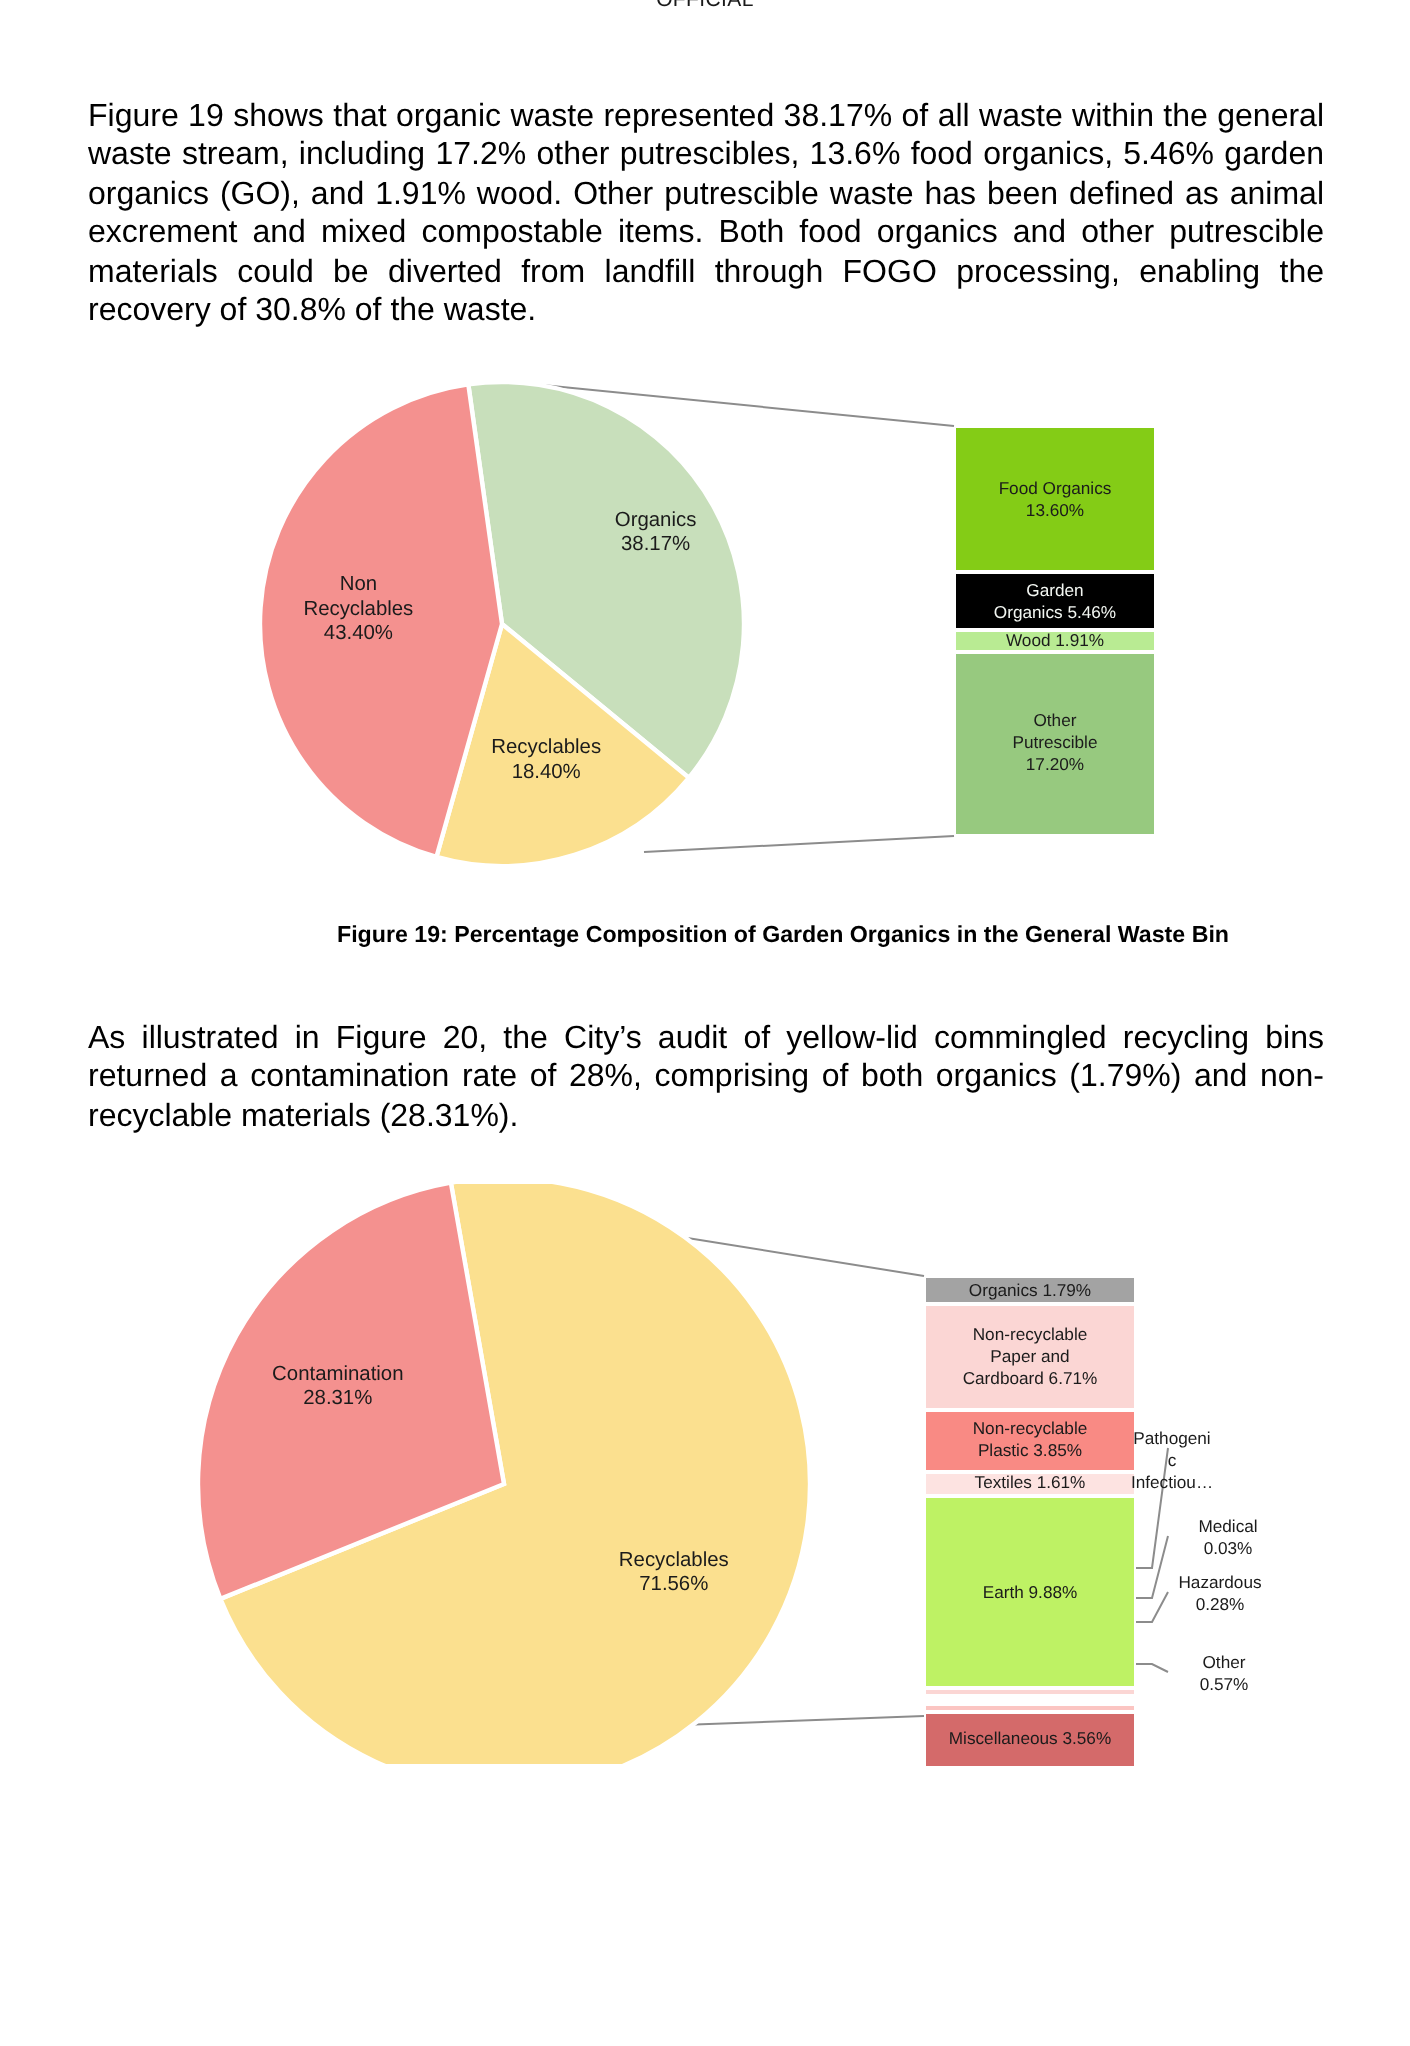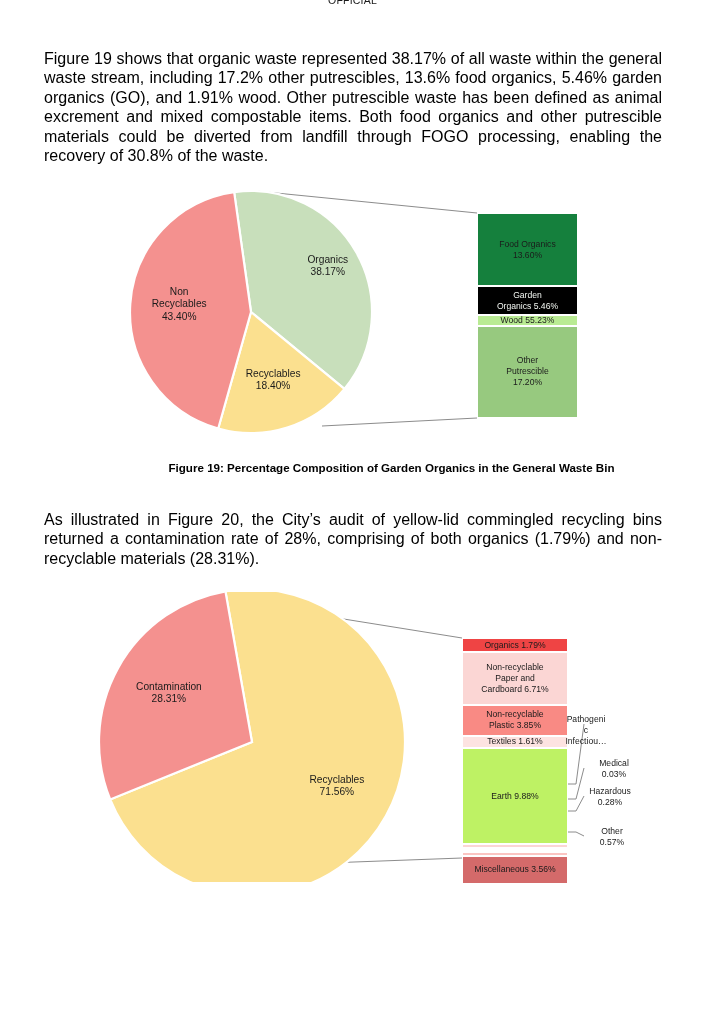--- a/index.html
+++ b/index.html
@@ -113,25 +113,25 @@
           <path d="M 251 144 L 344.4293616407764 220.88923450911074 A 121 121 0 0 1 218.23068549262635 260.47820408435575 Z" fill="#fbe08f" stroke="#ffffff" stroke-width="2.2"></path>
           <path d="M 251 144 L 218.23068549262635 260.47820408435575 A 121 121 0 0 1 234.16005478383215 24.17756368226999 Z" fill="#f4918f" stroke="#ffffff" stroke-width="2.2"></path>
         </g>
       <g id="f1-labels">
           <text x="327.8" y="95.0" text-anchor="middle" font-family="&quot;Liberation Sans&quot;, sans-serif" font-size="10.2" fill="#1b1b1b"><tspan x="327.8" dy="0">Organics</tspan><tspan x="327.8" dy="12.2">38.17%</tspan></text>
           <text x="273.1" y="208.6" text-anchor="middle" font-family="&quot;Liberation Sans&quot;, sans-serif" font-size="10.2" fill="#1b1b1b"><tspan x="273.1" dy="0">Recyclables</tspan><tspan x="273.1" dy="12.2">18.40%</tspan></text>
           <text x="179.2" y="127.2" text-anchor="middle" font-family="&quot;Liberation Sans&quot;, sans-serif" font-size="10.2" fill="#1b1b1b"><tspan x="179.2" dy="0">Non</tspan><tspan x="179.2" dy="12.2">Recyclables</tspan><tspan x="179.2" dy="12.2">43.40%</tspan></text>
         </g>
     </svg>
     <div class="bar" id="f1-bar" style="left: 477px; top: 45px; width: 101px; height: 205px;">
-        <div class="seg" style="top: 0px; height: 73px; background: #15803d; border: 1.4px solid rgb(255, 255, 255);"><span>Food Organics
+        <div class="seg" style="top: 0px; height: 73px; background: #84cc16; border: 1.4px solid rgb(255, 255, 255);"><span>Food Organics
 13.60%</span></div>
         <div class="seg light-text" style="top: 73px; height: 29.3px; background: #000000; border: 1.4px solid rgb(255, 255, 255);"><span>Garden
 Organics  5.46%</span></div>
-        <div class="seg" style="top: 102.4px; height: 10.3px; background: rgb(185, 235, 147); border: 1.4px solid rgb(255, 255, 255);"><span>Wood 55.23%</span></div>
+        <div class="seg" style="top: 102.4px; height: 10.3px; background: rgb(185, 235, 147); border: 1.4px solid rgb(255, 255, 255);"><span>Wood 1.91%</span></div>
         <div class="seg" style="top: 112.6px; height: 92.4px; background: rgb(151, 201, 127); border: 1.4px solid rgb(255, 255, 255);"><span>Other
 Putrescible
 17.20%</span></div>
       </div>
   </div>
 
   <div class="caption" id="cap1">Figure 19: Percentage Composition of Garden Organics in the General Waste Bin</div>
 
   <p class="para" id="para2">As illustrated in Figure 20, the City’s audit of yellow-lid commingled recycling bins returned a contamination rate of 28%, comprising of both organics (1.79%) and non-recyclable materials (28.31%).</p>
 
@@ -148,21 +148,21 @@
           <text x="168.9" y="98.0" text-anchor="middle" font-family="&quot;Liberation Sans&quot;, sans-serif" font-size="10.2" fill="#1b1b1b"><tspan x="168.9" dy="0">Contamination</tspan><tspan x="168.9" dy="12.2">28.31%</tspan></text>
         </g>
       <g id="f2-anno-lines">
           <polyline points="568,192 576,192 584,132" fill="none" stroke="#8c8c8c" stroke-width="1"></polyline>
           <polyline points="568,207 576,207 584,176" fill="none" stroke="#8c8c8c" stroke-width="1"></polyline>
           <polyline points="568,219 576,219 584,204" fill="none" stroke="#8c8c8c" stroke-width="1"></polyline>
           <polyline points="568,240 576,240 584,244" fill="none" stroke="#8c8c8c" stroke-width="1"></polyline>
         </g>
     </svg>
     <div class="bar" id="f2-bar" style="left: 462px; top: 46px; width: 106px; height: 220px;">
-        <div class="seg" style="top: 0px; height: 14.2px; background: #ef4444; border: 1.4px solid rgb(255, 255, 255);"><span>Organics 1.79%</span></div>
+        <div class="seg" style="top: 0px; height: 14.2px; background: #a3a3a3; border: 1.4px solid rgb(255, 255, 255);"><span>Organics 1.79%</span></div>
         <div class="seg" style="top: 14.2px; height: 53px; background: rgb(251, 214, 212); border: 1.4px solid rgb(255, 255, 255);"><span>Non-recyclable
 Paper and
 Cardboard 6.71%</span></div>
         <div class="seg" style="top: 67.2px; height: 30.4px; background: rgb(249, 138, 132); border: 1.4px solid rgb(255, 255, 255);"><span>Non-recyclable
 Plastic 3.85%</span></div>
         <div class="seg" style="top: 97.6px; height: 12.7px; background: rgb(253, 227, 225); border: 1.4px solid rgb(255, 255, 255);"><span>Textiles 1.61%</span></div>
         <div class="seg" style="top: 110.4px; height: 96px; background: #bef264; border: 1.4px solid rgb(255, 255, 255);"><span>Earth 9.88%</span></div>
         <div class="seg" style="top: 206.4px; height: 4px; background: rgb(251, 214, 212); border: 1.4px solid rgb(255, 255, 255);"><span></span></div>
         <div class="seg" style="top: 210.4px; height: 3.2px; background: rgb(255, 255, 255); border: 1.4px solid rgb(255, 255, 255);"><span></span></div>
         <div class="seg" style="top: 213.6px; height: 4px; background: rgb(251, 197, 194); border: 1.4px solid rgb(255, 255, 255);"><span></span></div>

